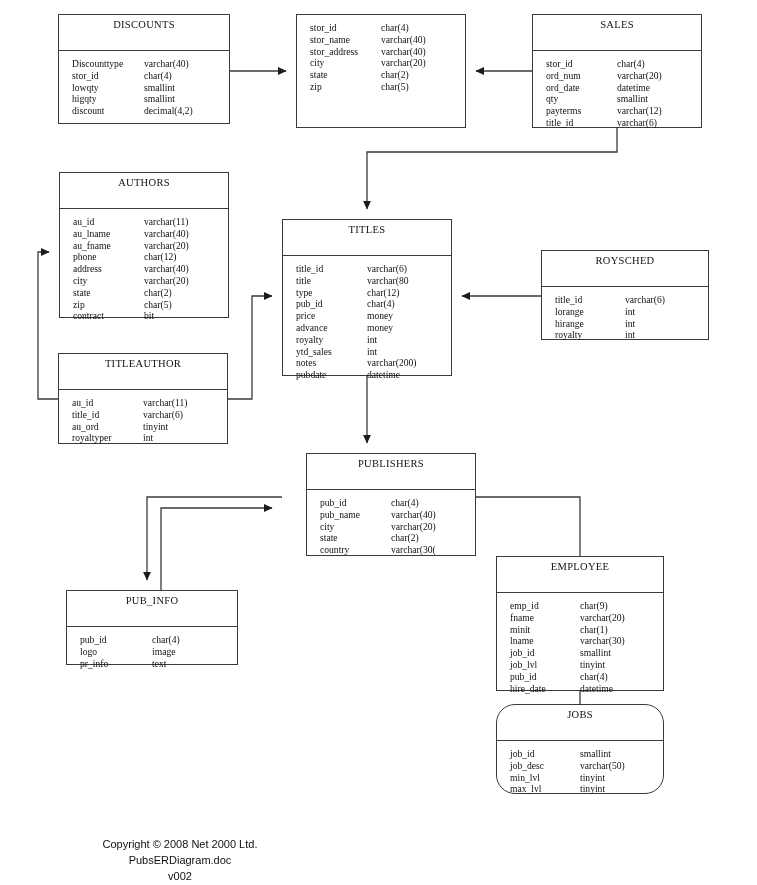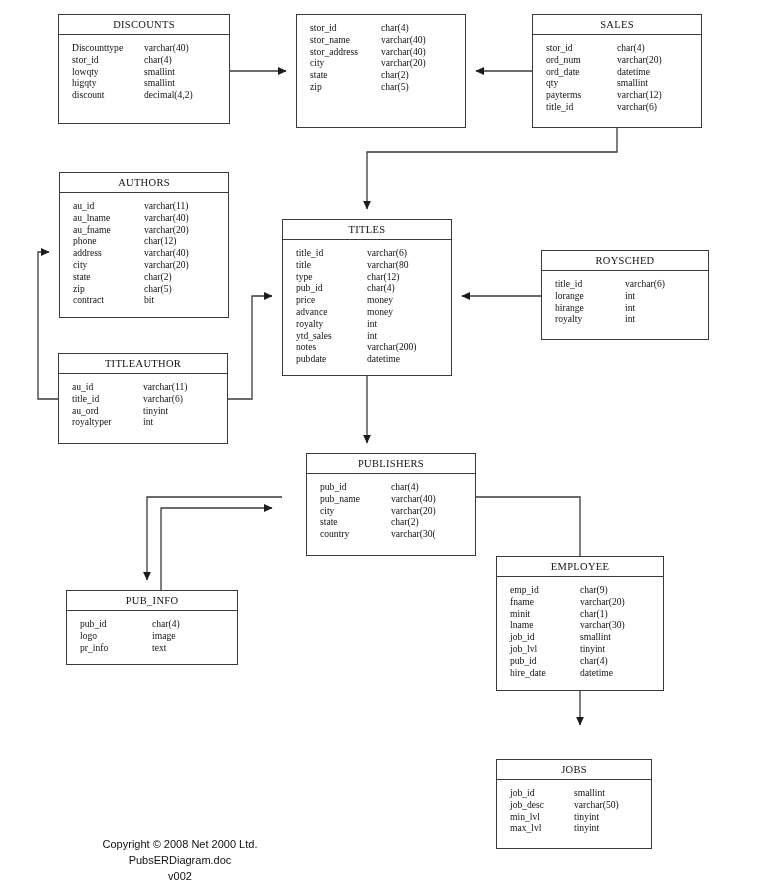--- a/index.html
+++ b/index.html
@@ -27,21 +27,21 @@
     position: absolute;
     box-sizing: border-box;
     border: 1px solid #3a3a3a;
     background: #ffffff;
     z-index: 5;
   }
   .entity-title {
     text-align: center;
     font-size: 10.5px;
     letter-spacing: 0.3px;
-    padding: 4px 0 4px 0;
+    padding: 4px 0 20px 0;
     border-bottom: 1px solid #3a3a3a;
     color: #111111;
     white-space: nowrap;
   }
   .entity-fields {
     padding: 7px 0 8px 0;
   }
   .field-row {
     display: flex;
     font-size: 9.6px;
@@ -380,21 +380,21 @@
           <div class="field-row">
             <span class="field-name">logo</span>
             <span class="field-type">image</span>
           </div>
           <div class="field-row">
             <span class="field-name">pr_info</span>
             <span class="field-type">text</span>
           </div>
         </div>
       </div>
-      <div class="entity" style="left: 496px; top: 759px; width: 156px; height: 90px;">
+      <div class="entity" style="left: 496px; top: 704px; width: 168px; height: 90px; border-radius: 19px;">
         <div class="entity-title">JOBS</div>
         <div class="entity-fields">
           <div class="field-row">
             <span class="field-name">job_id</span>
             <span class="field-type">smallint</span>
           </div>
           <div class="field-row">
             <span class="field-name">job_desc</span>
             <span class="field-type">varchar(50)</span>
           </div>

